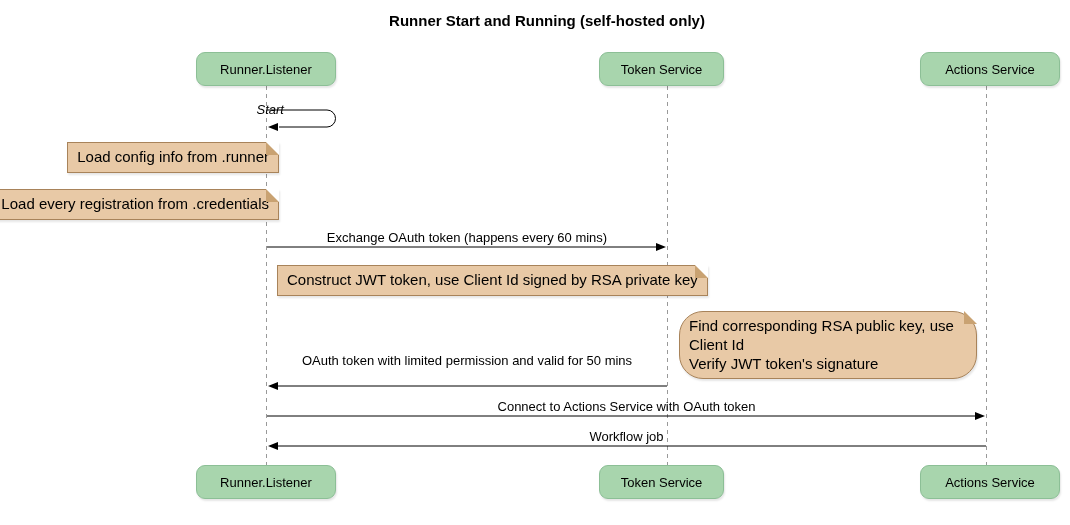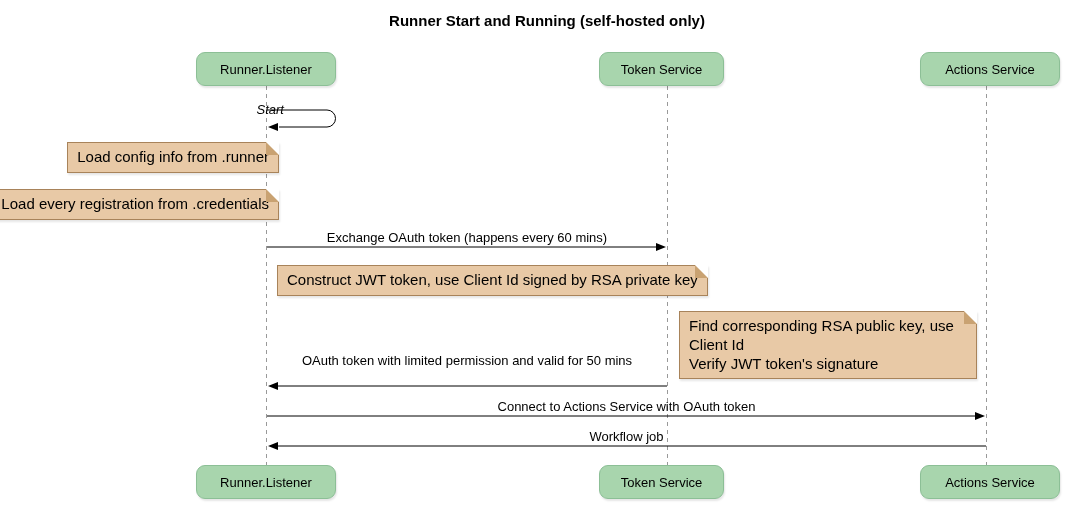--- a/index.html
+++ b/index.html
@@ -43,21 +43,21 @@
     text-align:center; white-space:nowrap;
     box-shadow:1px 2px 2px rgba(0,0,0,0.10);
   }
   .note::after {
     content:""; position:absolute; top:-1px; right:-1px;
     width:0; height:0; border-style:solid;
     border-width:0 13px 13px 0;
     border-color:#ffffff #ffffff var(--note-fold,#C9A272) var(--note-fold,#C9A272);
   }
   .note.left-text {
-    justify-content:flex-start; text-align:left; white-space:pre-line;
+    justify-content:flex-start; text-align:left; white-space:pre-line;border-radius:24px;
   }
   .n-load-config   { right:815px; top:142px; }
   .n-load-token    { right:815px; top:189px; }
   .n-construct-jwt { left:277px;  top:265px; }
   .n-verify-jwt    { left:679px;  top:311px; width:298px; }
 
   .msg-label {
     position:absolute; font-size:13px; line-height:15px; height:15px;
   }
   .l-start    { right:810px; top:102px; text-align:right;font-style:italic; }

